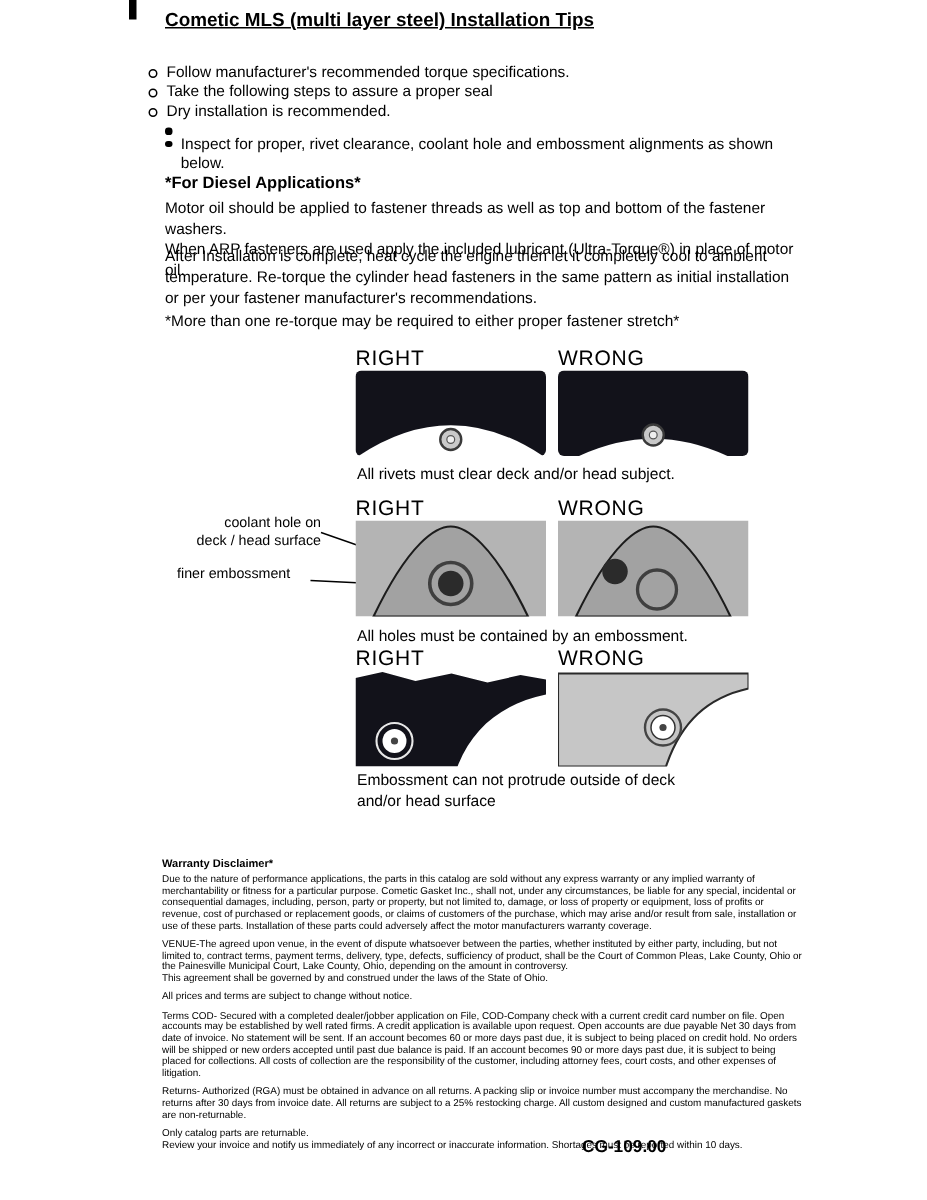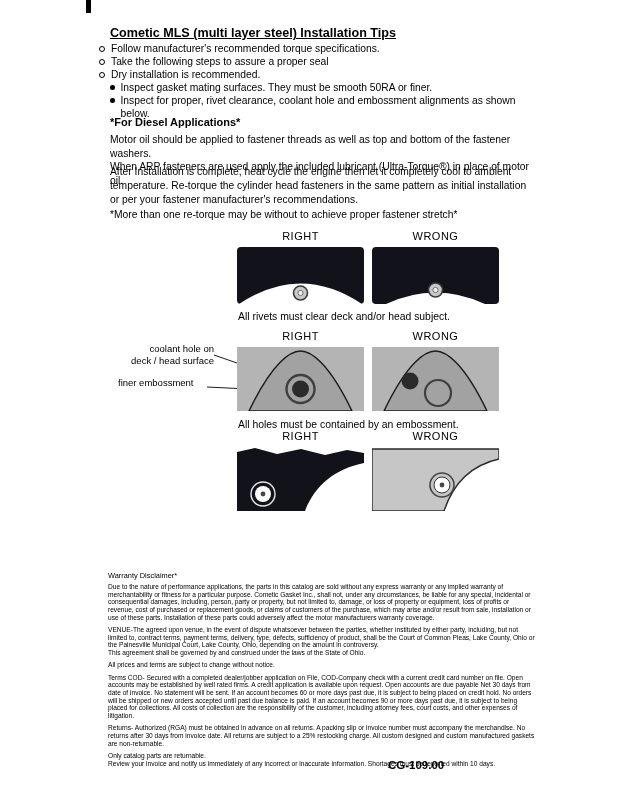--- a/index.html
+++ b/index.html
@@ -1,38 +1,38 @@
 <!DOCTYPE html>
 <html><head>
 <meta charset="utf-8">
 <style>
   html,body{margin:0;padding:0;background:#ffffff;}
   body{font-family:"Liberation Sans", sans-serif;color:#000;}
   .page{position:relative;width:618px;height:800px;background:#fff;overflow:hidden;}
   .corner-mark{position:absolute;left:86px;top:0;width:5px;height:13px;background:#000;}
-  .title{position:absolute;left:110px;top:26px;margin:0;font-size:12.6px;font-weight:bold;text-decoration:underline;text-align:center;}
+  .title{position:absolute;left:110px;top:6px;margin:0;font-size:12.6px;font-weight:bold;text-decoration:underline;text-align:center;}
   .tips{position:absolute;left:99px;top:42px;width:440px;}
   .tip{display:flex;line-height:13px;font-size:10.3px;}
   .tip.sub{margin-left:11px;}
   .mk-o{flex:0 0 auto;width:4px;height:4px;border:1px solid #000;border-radius:50%;margin:4px 6px 0 0;}
   .mk-f{flex:0 0 auto;width:4.5px;height:4.5px;background:#000;border-radius:50%;margin:4px 6px 0 0;}
   .diesel-heading{position:absolute;left:110px;top:116px;font-size:11px;font-weight:bold;}
   .para{position:absolute;left:110px;width:420px;font-size:10.3px;white-space:pre-line;}
   .p1{top:133px;line-height:13.5px;}
   .p2{top:165px;line-height:14px;}
   .note{position:absolute;left:110px;top:209px;font-size:10.3px;}
-  .dlabel{position:absolute;width:127px;text-align:center;font-size:11px;letter-spacing:0.5px;}
+  .dlabel{position:absolute;width:127px;font-size:14px;letter-spacing:0.5px;}
   .panel{position:absolute;width:127px;}
   .panel svg{display:block;}
   .caption{position:absolute;font-size:10.4px;line-height:14px;white-space:pre-line;}
   .ann{position:absolute;font-size:9.5px;line-height:11.5px;white-space:pre-line;}
   .ann.right{text-align:right;}
   .leaders{position:absolute;left:200px;top:340px;pointer-events:none;}
   .fineprint{position:absolute;left:108px;top:571px;width:428px;}
-  .fp-head{font-size:7.4px;font-weight:normal;margin:0 0 3px 0;}
+  .fp-head{font-size:7.4px;font-weight:bold;margin:0 0 3px 0;}
   .fineprint p{margin:0 0 4.5px 0;font-size:6.6px;line-height:7.7px;white-space:pre-line;}
   .page-code{position:absolute;left:388px;top:759px;font-size:11.5px;font-weight:bold;}
 </style>
 </head>
 <body>
 
 <div class="page">
 
   <div class="corner-mark"></div>
 
@@ -46,35 +46,34 @@
     <div class="tip">
       <span class="mk-o"></span>
       <span>Take the following steps to assure a proper seal</span>
     </div>
     <div class="tip">
       <span class="mk-o"></span>
       <span>Dry installation is recommended.</span>
     </div>
     <div class="tip sub">
       <span class="mk-f"></span>
-      <span>Inspect gasket mating surfaces.  They must be smooth 50RA or finer.</span>
     </div>
     <div class="tip sub">
       <span class="mk-f"></span>
       <span>Inspect for proper, rivet clearance, coolant hole and embossment alignments as shown below.</span>
     </div>
   </div>
 
   <div class="diesel-heading">*For Diesel Applications*</div>
   <div class="para p1">Motor oil should be applied to fastener threads as well as top and bottom of the fastener washers.
 When ARP fasteners are used apply the included lubricant (Ultra-Torque®) in place of motor oil.</div>
   <div class="para p2">After Installation is complete, heat cycle the engine then let it completely cool to ambient
 temperature. Re-torque the cylinder head fasteners in the same pattern as initial installation
 or per your fastener manufacturer's recommendations.</div>
-  <div class="note">*More than one re-torque may be without to achieve proper fastener stretch*</div>
+  <div class="note">*More than one re-torque may be required to either proper fastener stretch*</div>
 
   <div class="dlabel" style="left:237px;top:230px;">RIGHT</div>
   <div class="dlabel" style="left:372px;top:230px;">WRONG</div>
 
   <div class="panel" style="left:237px;top:247px;">
     <svg viewBox="0 0 127 57" width="127" height="57">
       <rect x="0" y="0" width="127" height="57" rx="4" fill="#12121a"></rect>
       <path d="M2,57 Q63.5,16 125,57 Z" fill="#ffffff"></path>
       <circle cx="63.5" cy="46" r="7" fill="#c9c9c9" stroke="#3a3a3a" stroke-width="1.6"></circle>
       <circle cx="63.5" cy="46" r="2.6" fill="#eeeeee" stroke="#555555" stroke-width="0.8"></circle>
@@ -131,20 +130,22 @@
     </svg>
   </div>
   <div class="panel" style="left:372px;top:447px;">
     <svg viewBox="0 0 127 64" width="127" height="64">
       <path d="M0,2 L127,2 L127,12 C100,18 82,34 72,64 L0,64 Z" fill="#c6c6c6" stroke="#2a2a2a" stroke-width="1.4"></path>
       <circle cx="70" cy="38" r="12" fill="none" stroke="#444444" stroke-width="1.6"></circle>
       <circle cx="70" cy="38" r="8" fill="#ffffff" stroke="#333333" stroke-width="1"></circle>
       <circle cx="70" cy="38" r="2.4" fill="#444444"></circle>
     </svg>
   </div>
+  <div class="caption" style="left:238px;top:514px;">Embossment can not protrude outside of deck
+and/or head surface</div>
 
   <div class="fineprint">
     <div class="fp-head">Warranty Disclaimer*</div>
     <p>Due to the nature of performance applications, the parts in this catalog are sold without any express warranty or any implied warranty of merchantability or fitness for a particular purpose.  Cometic Gasket Inc., shall not, under any circumstances, be liable for any special, incidental or consequential damages, including, person, party or property, but not limited to, damage, or loss of property or equipment, loss of profits or revenue, cost of purchased or replacement goods, or claims of customers of the purchase, which may arise and/or result from sale, installation or use of these parts.  Installation of these parts could adversely affect the motor manufacturers warranty coverage.</p>
     <p>VENUE-The agreed upon venue, in the event of dispute whatsoever between the parties, whether instituted by either party, including, but not limited to, contract terms, payment terms, delivery, type, defects, sufficiency of product, shall be the Court of Common Pleas, Lake County, Ohio or the Painesville Municipal Court, Lake County, Ohio, depending on the amount in controversy.
 This agreement shall be governed by and construed under the laws of the State of Ohio.</p>
     <p>All prices and terms are subject to change without notice.</p>
     <p>Terms COD- Secured with a completed dealer/jobber application on File, COD-Company check with a current credit card number on file.  Open accounts may be established by well rated firms.  A credit application is available upon request.  Open accounts are due payable Net 30 days from date of invoice.  No statement will be sent.  If an account becomes 60 or more days past due, it is subject to being placed on credit hold.  No orders will be shipped or new orders accepted until past due balance is paid.  If an account becomes 90 or more days past due, it is subject to being placed for collections.  All costs of collection are the responsibility of the customer, including attorney fees, court costs, and other expenses of litigation.</p>
     <p>Returns- Authorized (RGA) must be obtained in advance on all returns.  A packing slip or invoice number must accompany the merchandise.  No returns after 30 days from invoice date.  All returns are subject to a 25% restocking charge.  All custom designed and custom manufactured gaskets are non-returnable.</p>
     <p>Only catalog parts are returnable.

